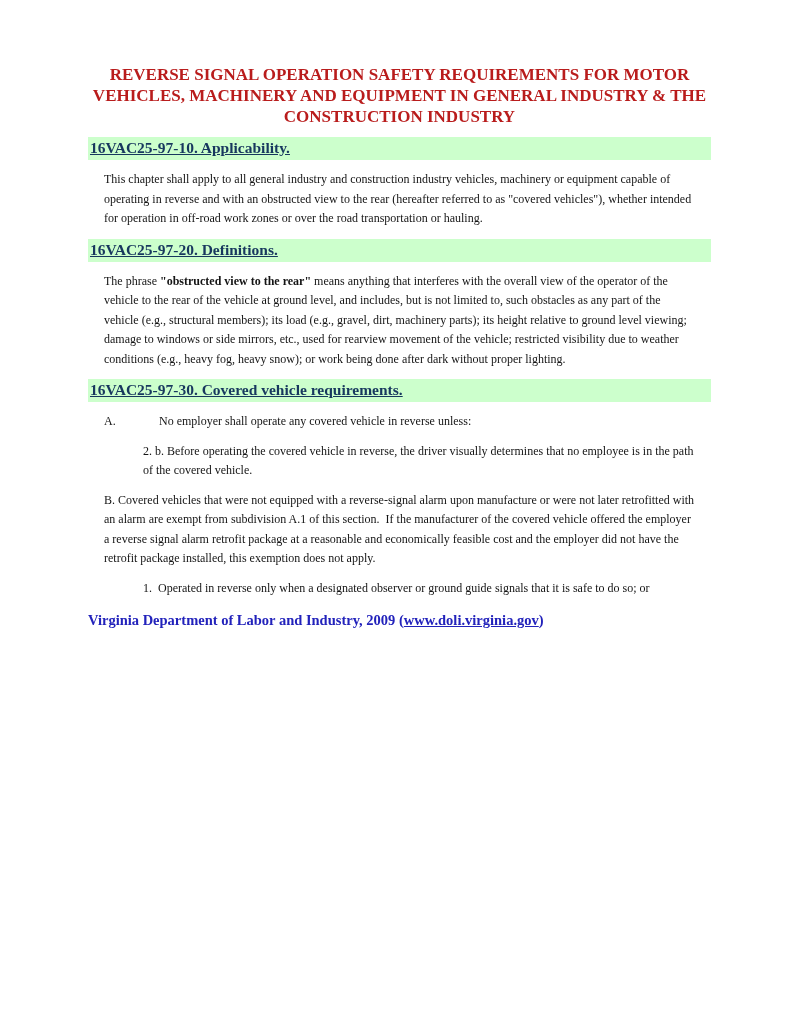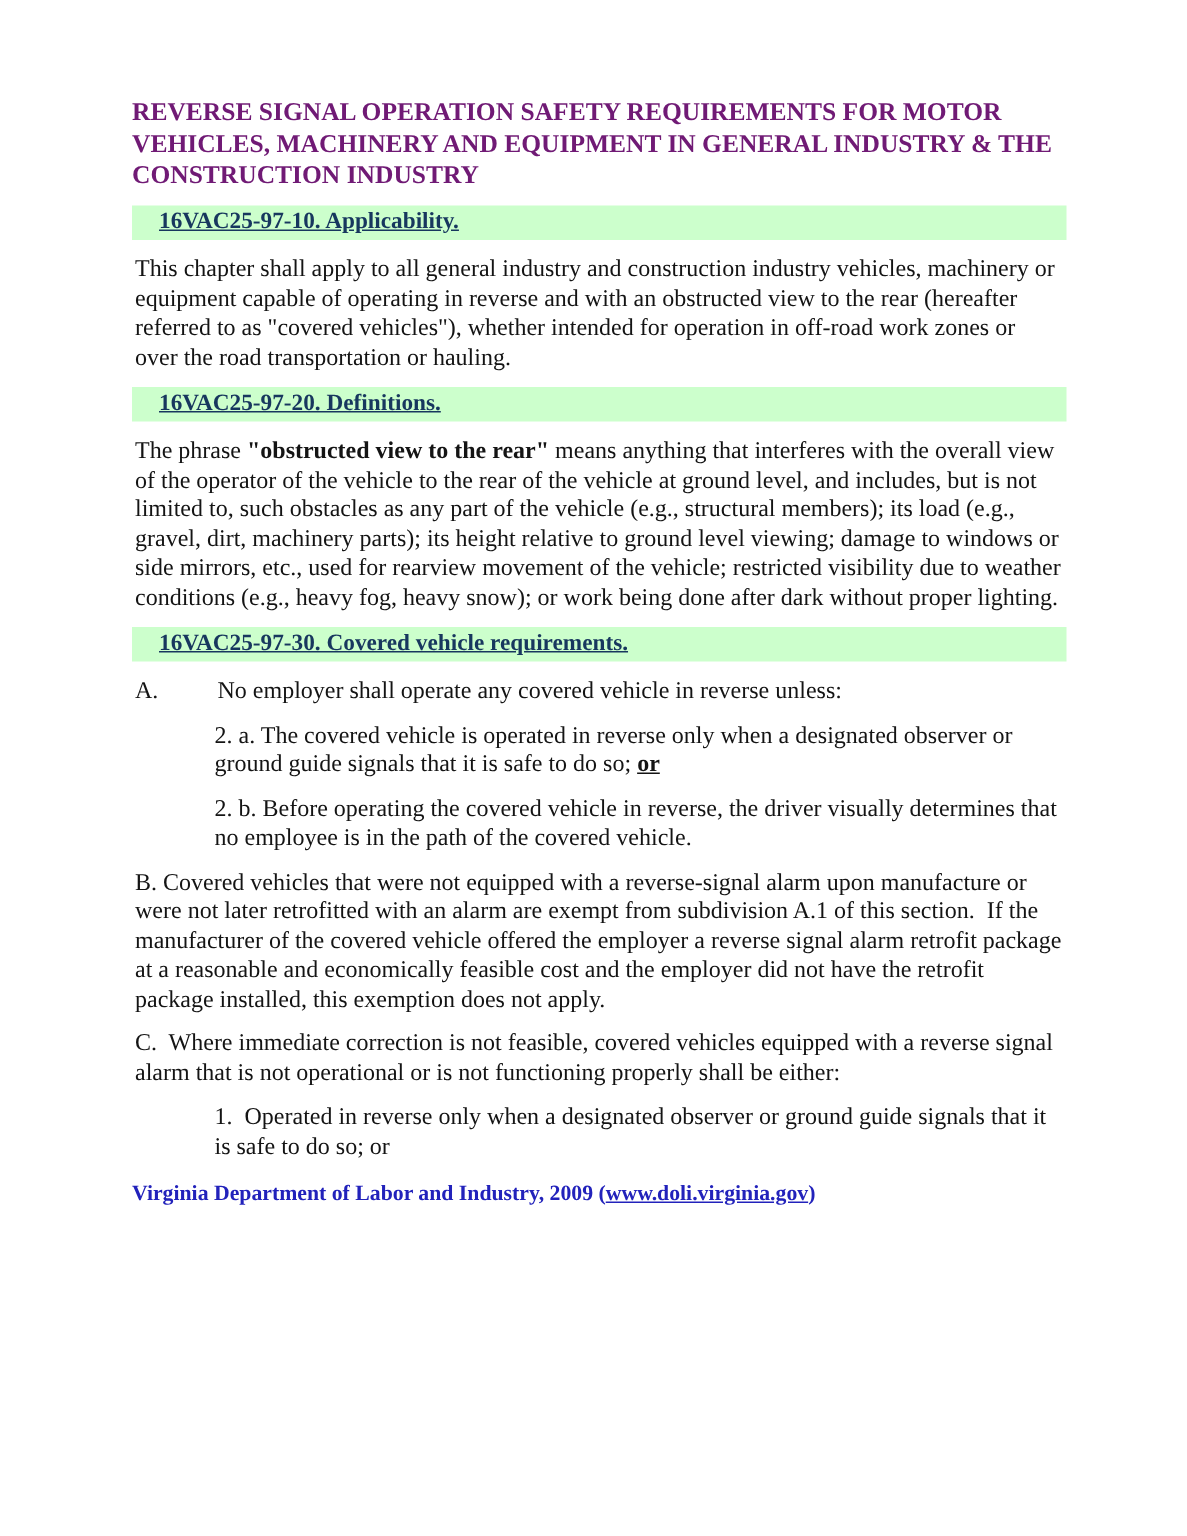--- a/index.html
+++ b/index.html
@@ -10,41 +10,42 @@
     color: #141414;
   }
   .page {
     box-sizing: border-box;
     width: 791px; height: 1024px;
     padding: 64px 80px 0 88px;
     overflow: hidden;
     background: #ffffff;
   }
   .title {
-    color: #701a75;
+    color: #b91c1c;
     font-weight: bold;
     font-size: 17px;
     line-height: 21px;
+    text-align: center;
     white-space: pre-line;
     margin: 0 0 10px 0;
   }
   .heading {
     background: #ccffcc;
     color: #17375e;
     font-weight: bold;
     font-size: 15.5px;
     line-height: 18px;
-    padding: 2px 4px 3px 18px;
+    padding: 2px 4px 3px 2px;
     margin: 10px 0;
   }
   .heading .heading-text { text-decoration: underline; }
   .para, .labeled, .indent {
-    font-size: 16px;
+    font-size: 12px;
     line-height: 19.5px;
-    margin: 10px 2px;
+    margin: 10px 16px;
   }
   .indent { margin-left: 55px; }
   .labeled { display: flex; }
   .labeled .label { flex: 0 0 55px; width: 55px; }
   .b { font-weight: bold; }
   .u { text-decoration: underline; }
   .footer {
     color: #2222bb;
     font-weight: bold;
     font-size: 14.5px;
@@ -68,23 +69,21 @@
   <main>
       <div class="heading"><span class="heading-text">16VAC25-97-10. Applicability.</span></div>
       <div class="para"><span>This chapter shall apply to all general industry and construction industry vehicles, machinery or equipment capable of operating in reverse and with an obstructed view to the rear (hereafter referred to as "covered vehicles"), whether intended for operation in off-road work zones or over the road transportation or hauling.</span></div>
       <div class="heading"><span class="heading-text">16VAC25-97-20. Definitions.</span></div>
       <div class="para"><span>The phrase </span><span class="b">"obstructed view to the rear"</span><span> means anything that interferes with the overall view of the operator of the vehicle to the rear of the vehicle at ground level, and includes, but is not limited to, such obstacles as any part of the vehicle (e.g., structural members); its load (e.g., gravel, dirt, machinery parts); its height relative to ground level viewing; damage to windows or side mirrors, etc., used for rearview movement of the vehicle; restricted visibility due to weather conditions (e.g., heavy fog, heavy snow); or work being done after dark without proper lighting.</span></div>
       <div class="heading"><span class="heading-text">16VAC25-97-30. Covered vehicle requirements.</span></div>
       <div class="labeled">
         <span class="label">A.</span>
         <span><span>No employer shall operate any covered vehicle in reverse unless:</span></span>
       </div>
-      <div class="indent"><span>2. a. The covered vehicle is operated in reverse only when a designated observer or ground guide signals that it is safe to do so; </span><span class="b u">or</span></div>
       <div class="indent"><span>2. b. Before operating the covered vehicle in reverse, the driver visually determines that no employee is in the path of the covered vehicle.</span></div>
       <div class="para"><span>B. Covered vehicles that were not equipped with a reverse-signal alarm upon manufacture or were not later retrofitted with an alarm are exempt from subdivision A.1 of this section.&nbsp; If the manufacturer of the covered vehicle offered the employer a reverse signal alarm retrofit package at a reasonable and economically feasible cost and the employer did not have the retrofit package installed, this exemption does not apply.</span></div>
-      <div class="para"><span>C.&nbsp; Where immediate correction is not feasible, covered vehicles equipped with a reverse signal alarm that is not operational or is not functioning properly shall be either:</span></div>
       <div class="indent"><span>1.&nbsp; Operated in reverse only when a designated observer or ground guide signals that it is safe to do so; or</span></div>
     </main>
 
   <div class="footer">
     <span>Virginia Department of Labor and Industry, 2009 (</span><a>www.doli.virginia.gov</a><span>)</span>
   </div>
 </div>
 
 </body></html>

